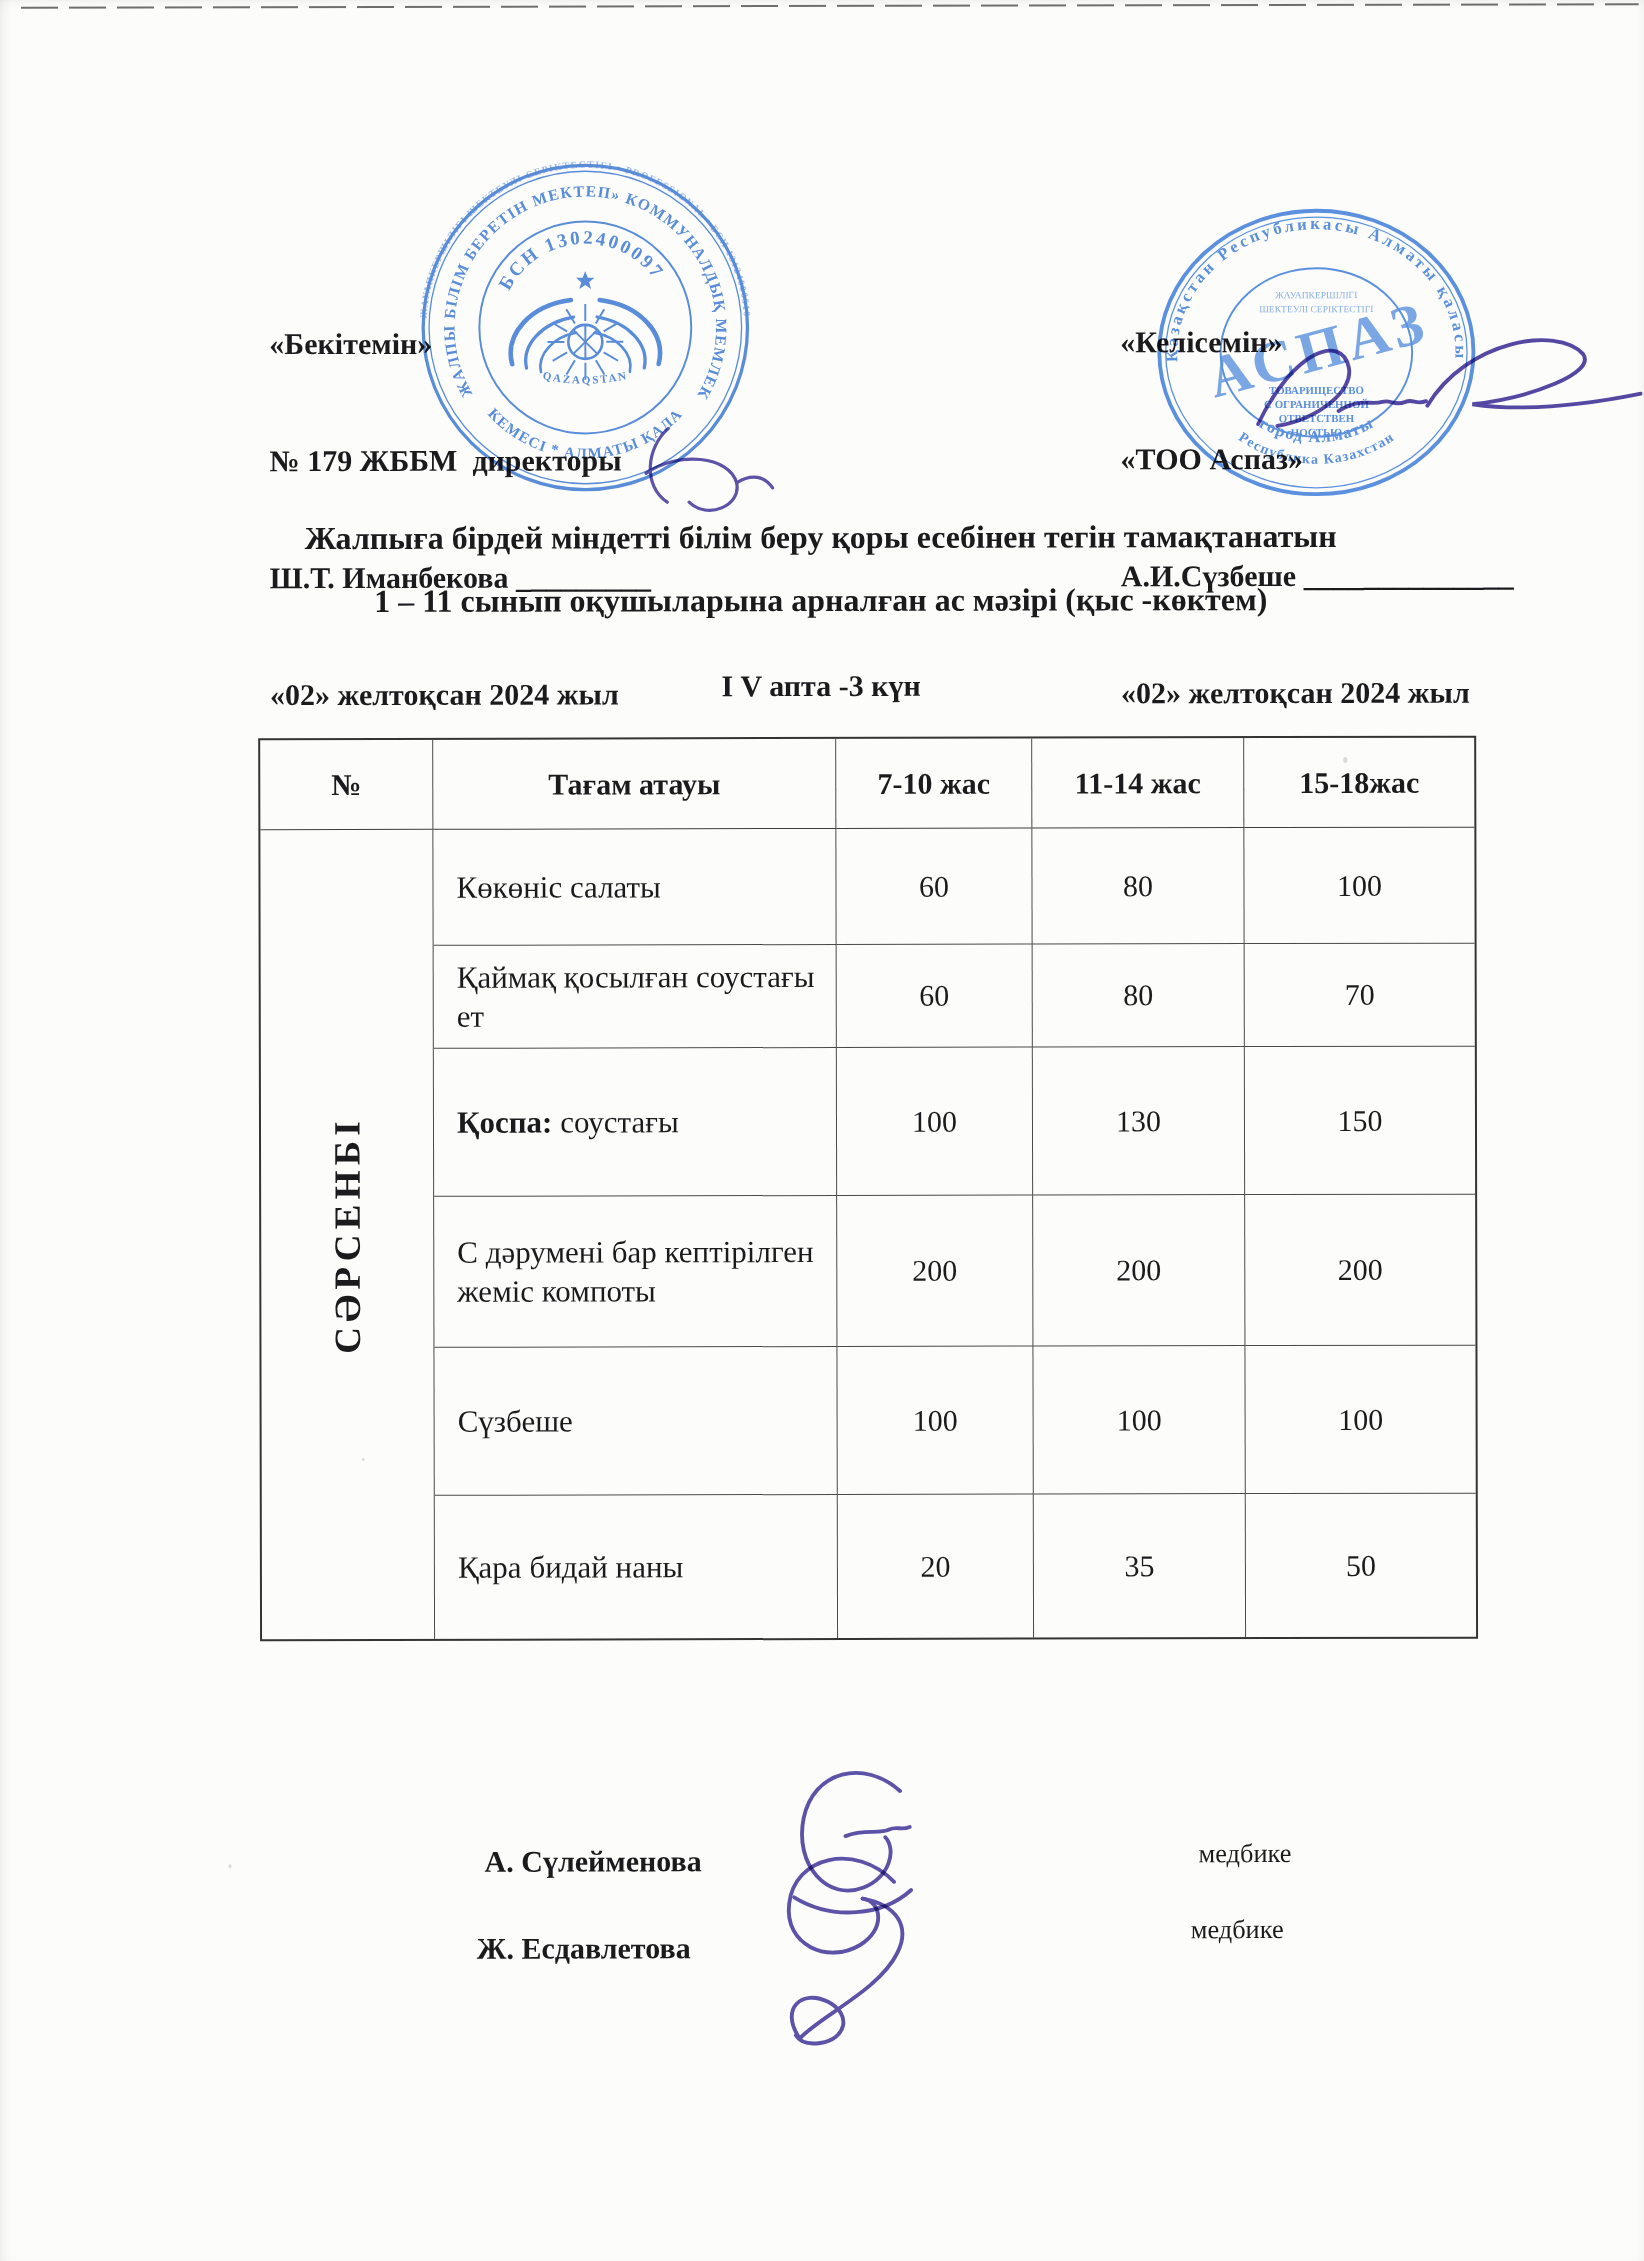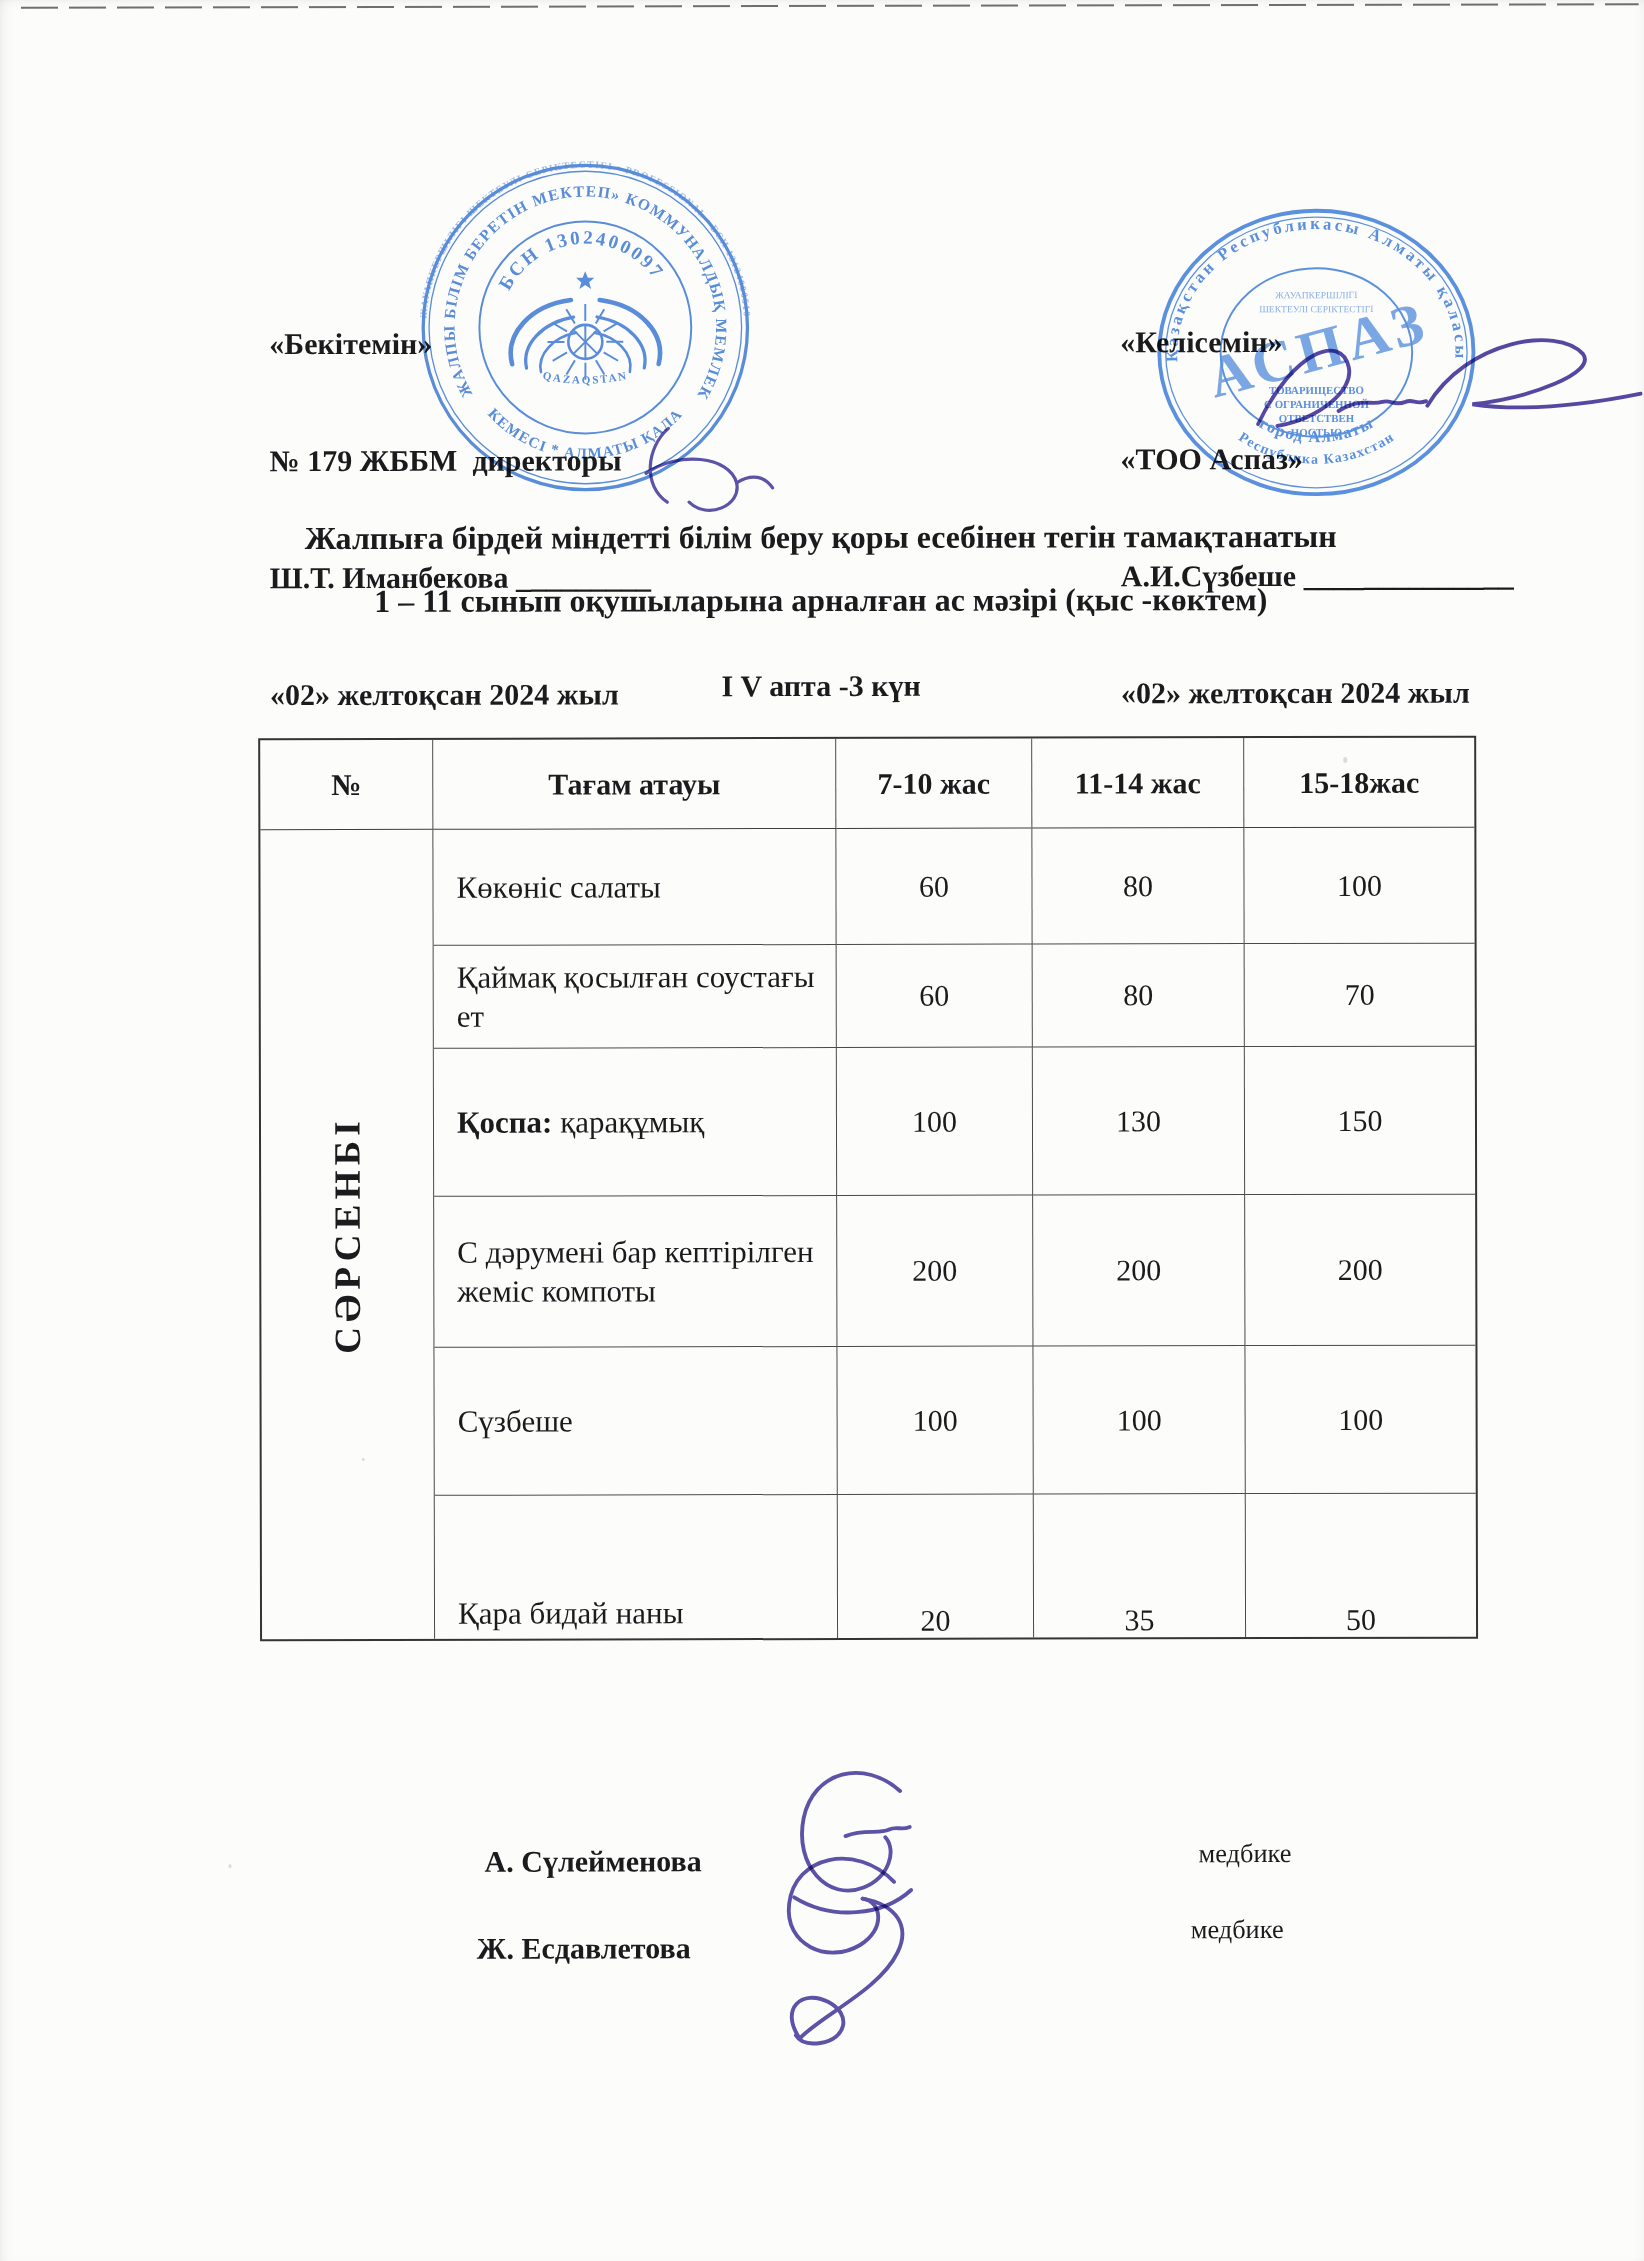--- a/index.html
+++ b/index.html
@@ -32,21 +32,21 @@
     position:absolute;left:259px;top:737px;width:1218px;height:903px;
     display:grid;box-sizing:border-box;
     grid-template-columns:173px 403px 196px 212px 1fr;
     grid-template-rows:90px 116px 103px 148px 151px 148px 1fr;
     border:2.6px solid #343434;
     background:transparent;
   }
   .cell{border-right:1.3px solid #4a4a4a;border-bottom:1.3px solid #4a4a4a;
         display:flex;align-items:center;justify-content:center;box-sizing:border-box;}
   .cell.last-col{border-right:none;}
-  .cell.last-row{border-bottom:none;align-items:flex-end;}
+  .cell.last-row{border-bottom:none;}
   .hcell{font-weight:bold;font-size:30px;border-bottom:1.9px solid #3d3d3d;}
   .dish{justify-content:flex-start;padding:6.4px 13px 6.4px 23px;font-size:31px;line-height:39px;text-align:left;}
   .dish .bold{font-weight:bold;}
   .val{font-size:30px;}
   .day-cell{position:relative;grid-column:1;grid-row:2/8;border-right:1.3px solid #4a4a4a;}
   .day-label{
     position:absolute;top:50%;left:50%;
     transform:translate(-50%,-50%) rotate(-90deg);
     white-space:nowrap;font-weight:bold;font-size:37px;letter-spacing:5.2px;
   }
@@ -229,21 +229,21 @@
     <div class="cell val last-col">100</div>
 
     <div class="cell dish">
       <span><span class="bold"></span><span>Қаймақ қосылған соустағы ет</span></span>
     </div>
     <div class="cell val">60</div>
     <div class="cell val">80</div>
     <div class="cell val last-col">70</div>
 
     <div class="cell dish">
-      <span><span class="bold">Қоспа:</span><span> қарақұмық</span></span>
+      <span><span class="bold">Қоспа:</span><span> соустағы</span></span>
     </div>
     <div class="cell val">100</div>
     <div class="cell val">130</div>
     <div class="cell val last-col">150</div>
 
     <div class="cell dish">
       <span><span class="bold"></span><span>С дәрумені бар кептірілген жеміс компоты</span></span>
     </div>
     <div class="cell val">200</div>
     <div class="cell val">200</div>

